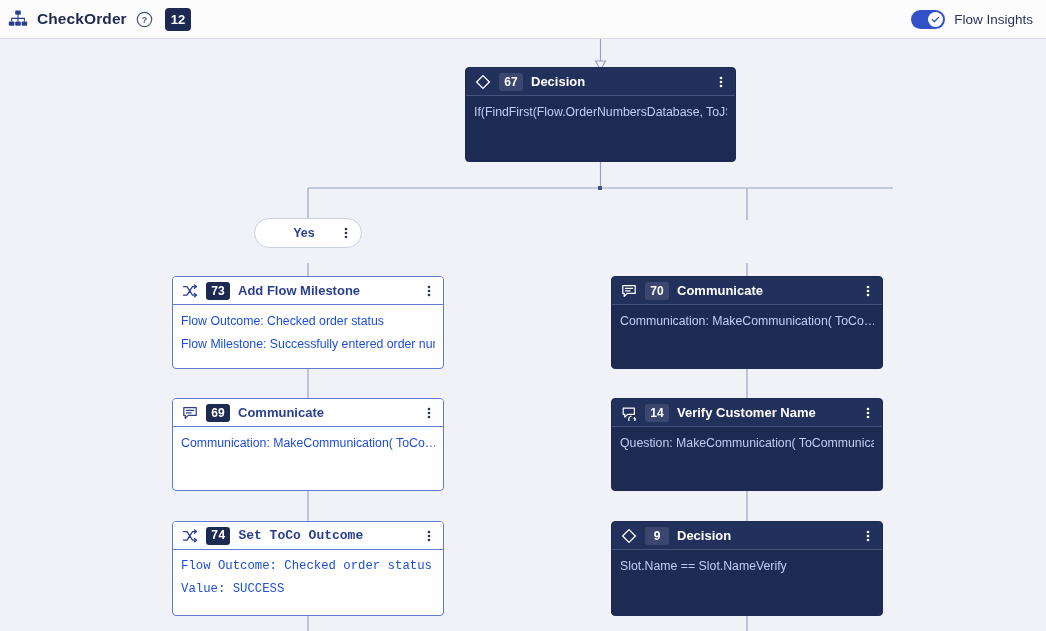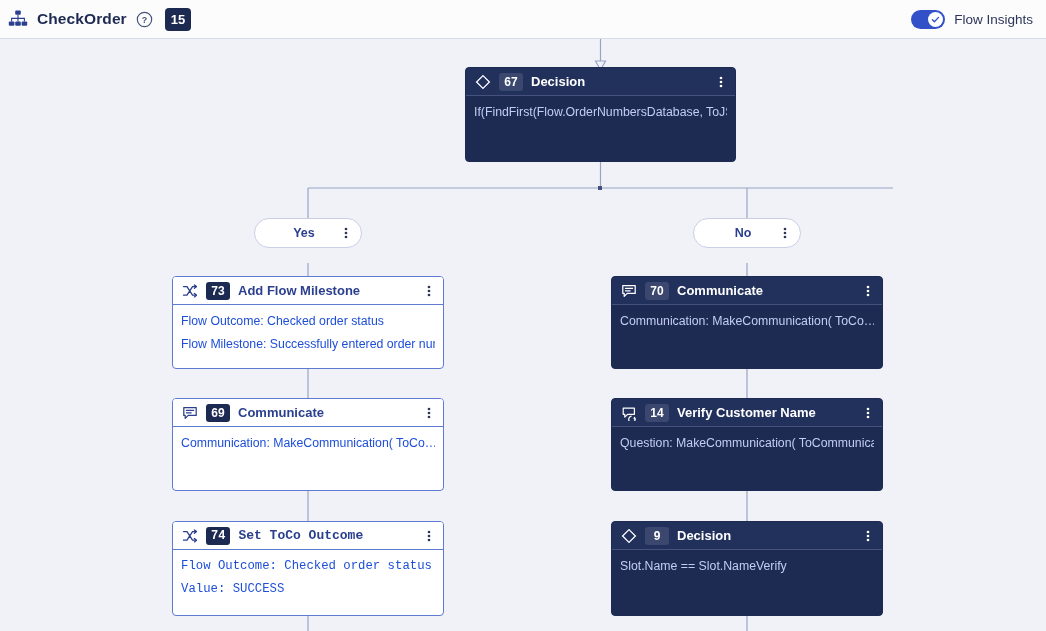--- a/index.html
+++ b/index.html
@@ -110,21 +110,21 @@
           <path d="M10 5.8 L10 9.4 M3.6 12.6 L3.6 9.4 L16.4 9.4 L16.4 12.6 M10 9.4 L10 12.6" stroke="#2b3f8f" stroke-width="1.1" fill="none"></path>
         </svg>
       </span>
       <span class="flow-title">CheckOrder</span>
       <span class="help-icon">
         <svg viewBox="0 0 18 18">
           <circle cx="9" cy="9" r="7.6" fill="none" stroke="#46527c" stroke-width="1.25"></circle>
           <text x="9" y="12.6" font-size="9.5" font-family="Liberation Sans, sans-serif" fill="#46527c" text-anchor="middle" font-weight="bold">?</text>
         </svg>
       </span>
-      <span class="count-badge">15</span>
+      <span class="count-badge">12</span>
     </div>
     <div class="tb-right">
       <span class="toggle">
         <span class="knob">
           <svg viewBox="0 0 12 12">
             <path d="M2.6 6.2 L4.8 8.4 L9.3 3.7" fill="none" stroke="#3250c8" stroke-width="1.5" stroke-linecap="round" stroke-linejoin="round"></path>
           </svg>
         </span>
       </span>
       <span class="toggle-label">Flow Insights</span>
@@ -201,30 +201,20 @@
       <span class="pill-label">Yes</span>
       <span class="kebab">
         <svg viewBox="0 0 14 16">
             <circle cx="7" cy="4" r="1.35" fill="#2b3558"></circle>
             <circle cx="7" cy="8" r="1.35" fill="#2b3558"></circle>
             <circle cx="7" cy="12" r="1.35" fill="#2b3558"></circle>
           </svg>
       </span>
     </div>
 
-    <div class="pill" style="left:645px;top:179px;">
-      <span class="pill-label">No</span>
-      <span class="kebab">
-        <svg viewBox="0 0 14 16">
-            <circle cx="7" cy="4" r="1.35" fill="#2b3558"></circle>
-            <circle cx="7" cy="8" r="1.35" fill="#2b3558"></circle>
-            <circle cx="7" cy="12" r="1.35" fill="#2b3558"></circle>
-          </svg>
-      </span>
-    </div>
 
     <div class="node light" style="left:124px;top:237px;width:272px;height:93px;">
       <div class="node-head">
         <span class="n-icon">
           <svg viewBox="0 0 16 16">
             <path d="M1.5 3.6 L5 3.6 L10.5 12.2 L14.2 12.2 M1.5 12.2 L5 12.2 L10.5 3.6 L14.2 3.6" fill="none" stroke="#2b3f8f" stroke-width="1.3" stroke-linecap="round"></path>
             <path d="M12.4 1.9 L14.5 3.6 L12.4 5.3 M12.4 10.5 L14.5 12.2 L12.4 13.9" fill="none" stroke="#2b3f8f" stroke-width="1.3" stroke-linecap="round" stroke-linejoin="round"></path>
           </svg>
         </span>
         <span class="n-id">73</span>

